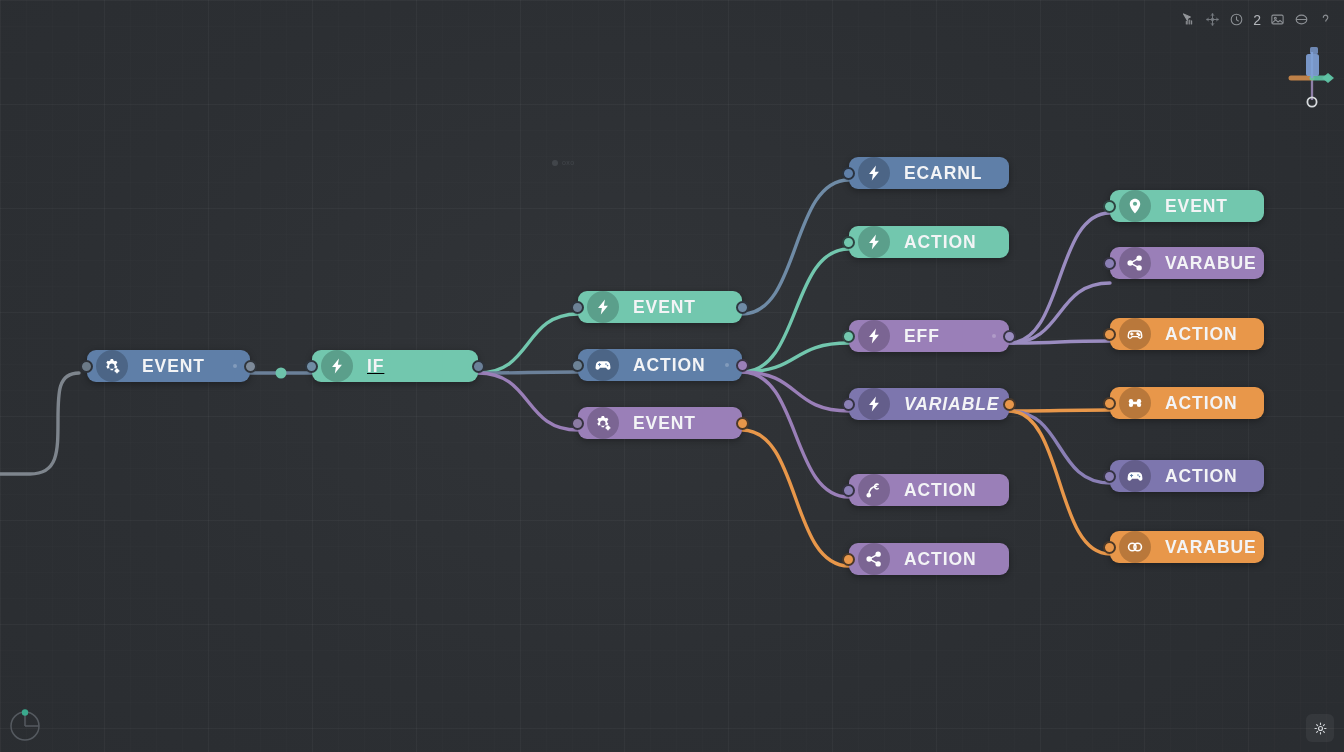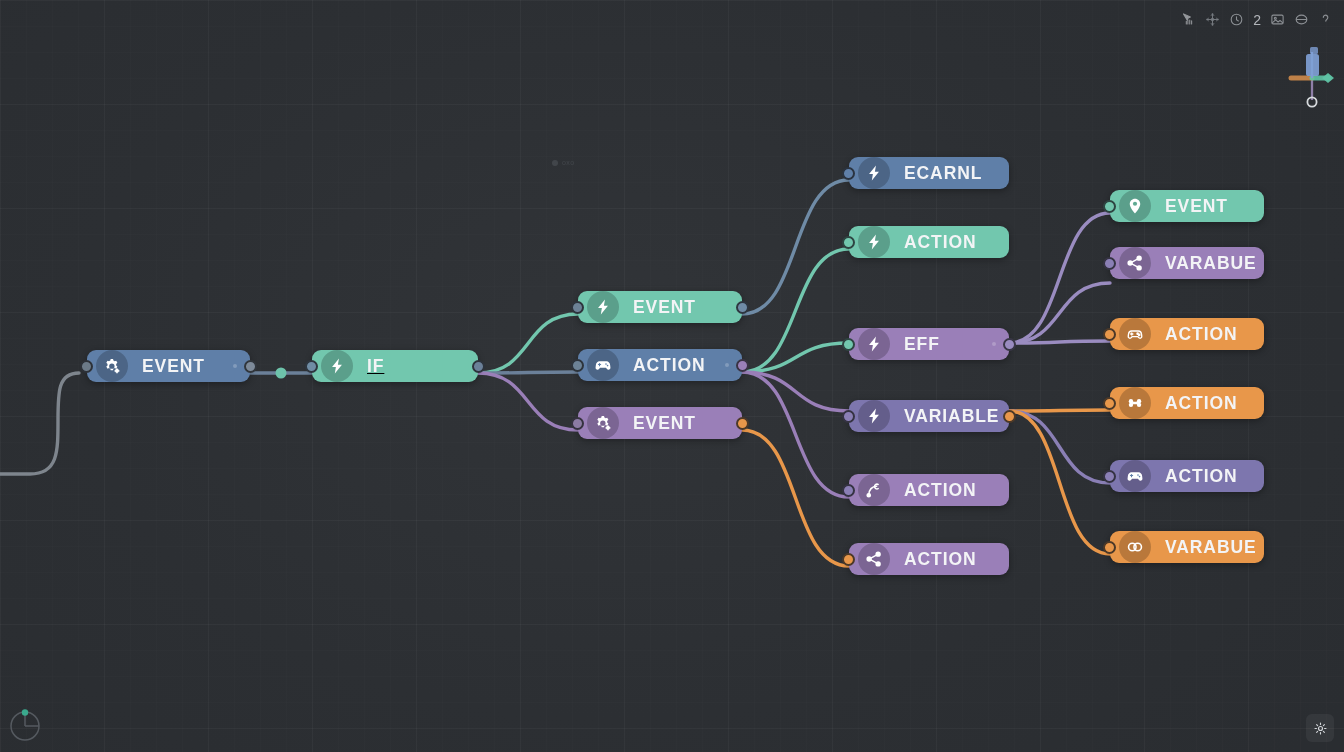--- a/index.html
+++ b/index.html
@@ -208,32 +208,32 @@
       </div>
       <div class="node" style="left: 849px; top: 226px; width: 160px; background: rgb(114, 199, 174);">
         <div class="badge">
           <svg viewBox="0 0 24 24" fill="#ffffff">
             <path d="M14.6 2L5.4 13.4h5.1L9.1 22l9.5-11.7h-5.4z"></path>
           </svg>
         </div>
         <div class="label">ACTION</div>
         <span class="port in" style="background: rgb(114, 199, 174);"></span>
       </div>
-      <div class="node" style="left: 849px; top: 328px; width: 160px; background: rgb(154, 127, 184);">
+      <div class="node" style="left: 849px; top: 320px; width: 160px; background: rgb(154, 127, 184);">
         <div class="badge">
           <svg viewBox="0 0 24 24" fill="#ffffff">
             <path d="M14.6 2L5.4 13.4h5.1L9.1 22l9.5-11.7h-5.4z"></path>
           </svg>
         </div>
         <div class="label">EFF</div>
         <span class="minidot"></span>
         <span class="port in" style="background: rgb(114, 199, 174);"></span>
         <span class="port out" style="background: rgb(154, 140, 192);"></span>
       </div>
-      <div class="node" style="left: 849px; top: 400px; width: 160px; background: rgb(125, 118, 174);">
+      <div class="node" style="left: 849px; top: 388px; width: 160px; background: rgb(125, 118, 174); font-style: italic;">
         <div class="badge">
           <svg viewBox="0 0 24 24" fill="#ffffff">
             <path d="M14.6 2L5.4 13.4h5.1L9.1 22l9.5-11.7h-5.4z"></path>
           </svg>
         </div>
         <div class="label">VARIABLE</div>
         <span class="minidot"></span>
         <span class="port in" style="background: rgb(138, 127, 181);"></span>
         <span class="port out" style="background: rgb(232, 151, 74);"></span>
       </div>

